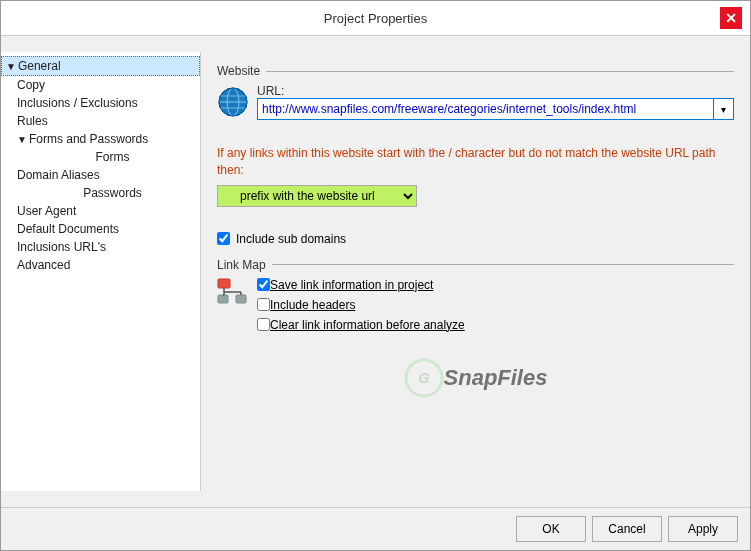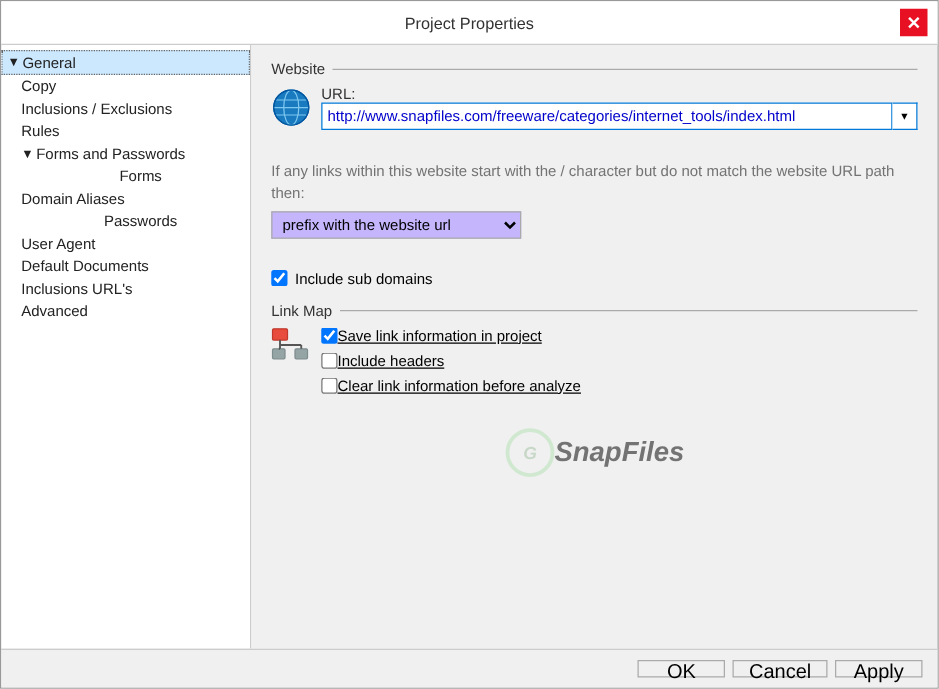--- a/index.html
+++ b/index.html
@@ -15,20 +15,21 @@
       overflow: hidden;
     }
     .dialog {
       width: 751px;
       height: 551px;
       background: #f0f0f0;
       border: 1px solid #999;
       box-shadow: 2px 2px 8px rgba(0,0,0,0.3);
       display: flex;
       flex-direction: column;
+      gap: 16px;
     }
     .title-bar {
       background: #fff;
       padding: 6px 8px;
       display: flex;
       align-items: center;
       justify-content: space-between;
       border-bottom: 1px solid #ccc;
     }
     .title-bar-text {
@@ -119,29 +120,29 @@
       border: 1px solid #0078d7;
       border-left: none;
       background: #fff;
       cursor: pointer;
       display: flex;
       align-items: center;
       justify-content: center;
       font-size: 10px;
     }
     .info-text {
-      color: #737373;
+      color: #c2410c;
       margin-bottom: 6px;
       line-height: 1.4;
     }
     .select-dropdown {
       height: 22px;
       border: 1px solid #aaa;
-      background: #c4b5fd;
-      padding: 0 4px;
+      background: #bef264;
+      padding: 0 18px;
       font-size: 12px;
       min-width: 200px;
       cursor: pointer;
     }
     .checkbox-row {
       display: flex;
       align-items: center;
       margin-bottom: 8px;
     }
     .checkbox-row input[type="checkbox"] {
@@ -176,24 +177,24 @@
     .dialog-footer {
       padding: 8px 12px;
       display: flex;
       justify-content: flex-end;
       gap: 6px;
       background: #f0f0f0;
       border-top: 1px solid #ccc;
     }
     .footer-btn {
       min-width: 70px;
-      height: 14px;
+      height: 26px;
       border: 1px solid #aaa;
       background: #f0f0f0;
-      font-size: 16px;
+      font-size: 12px;
       cursor: pointer;
       padding: 0 12px;
     }
     .globe-icon {
       width: 32px;
       height: 32px;
       margin-right: 8px;
       flex-shrink: 0;
     }
   </style>

